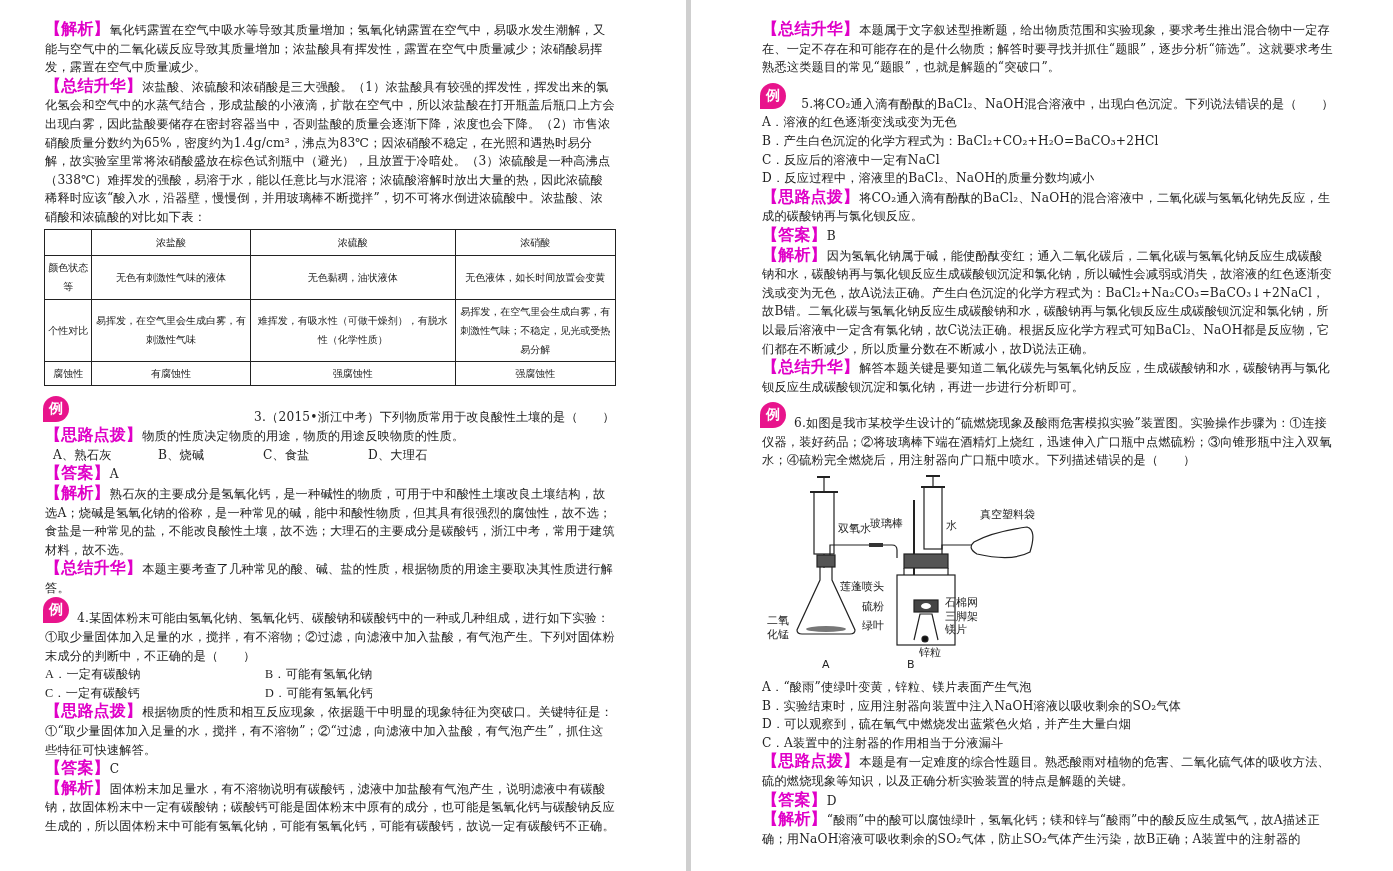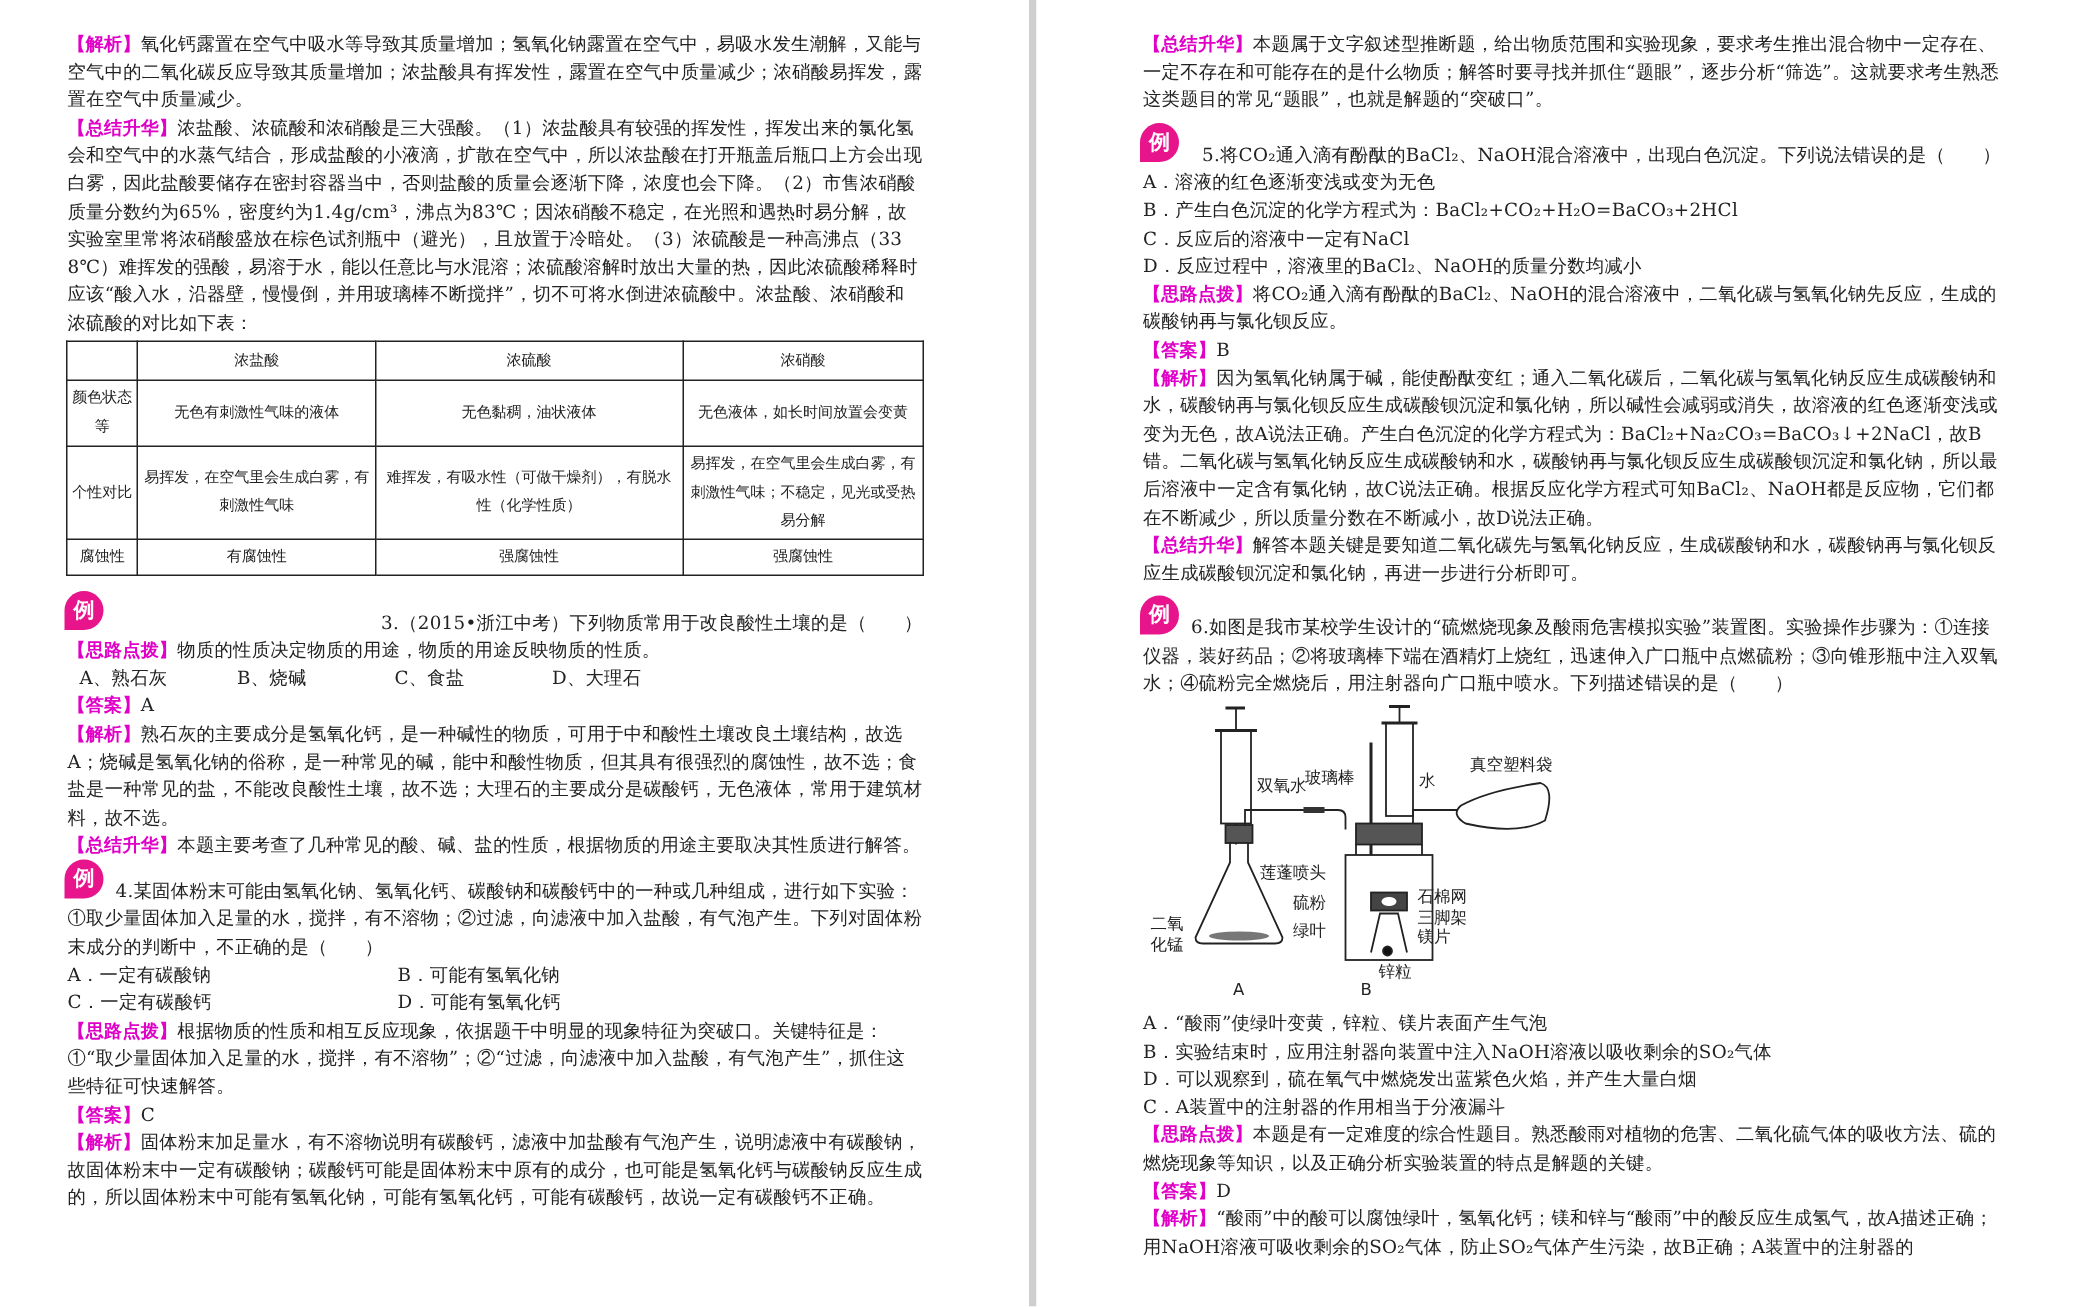--- a/index.html
+++ b/index.html
@@ -7,36 +7,36 @@
     width:1393px; height:871px; overflow:hidden; background:#ffffff;
     font-family: "DejaVu Serif", "Liberation Serif", serif;
     color:#222; position:relative;
   }
   .page { position:absolute; top:0; height:871px; background:#fff; }
   .page-left { left:0; width:686px; }
   .page-right { left:691px; width:702px; }
   .divider { position:absolute; left:686px; top:0; width:5px; height:871px; background:#cfcfcf; }
   .col { position:absolute; top:18px; }
   .p { font-size:12.2px; line-height:18.6px; margin:0; letter-spacing:0.2px; white-space:normal; word-break:break-all; }
-  .tag { color:#e000c8; font-weight:bold; font-family:"DejaVu Sans","Liberation Sans",sans-serif; font-size:12px; }
+  .tag { color:#e000c8; font-weight:bold; font-family:"DejaVu Sans","Liberation Sans",sans-serif; font-size:16px; }
   table.cmp { border-collapse:collapse; width:572px; margin:2px 0 10px -1px; font-size:10px; }
   table.cmp td { border:1px solid #222; text-align:center; vertical-align:middle; padding:2px 3px; line-height:19px; }
   .ex { position:relative; margin-top:10px; padding-top:4px; }
   .badge {
     position:absolute; left:-2px; top:-8px; width:26px; height:26px;
     background:#e8148c; color:#fff; font-weight:bold; font-size:14px;
     border-radius:50% 50% 50% 0; transform:rotate(0deg);
     display:flex; align-items:center; justify-content:center;
     font-family:"DejaVu Sans","Liberation Sans",sans-serif;
   }
   .qtitle { padding-left:32px;text-align:right; }
   .opts4 { display:flex; padding-left:8px; }
   .opts4 span { width:105px; }
   .opts2 { display:flex; }
-  .opts2 span { width:220px; }
+  .opts2 span { width:220px;font-family:Liberation Serif, serif; }
   .diagram { width:300px; height:200px; margin:2px 0 2px 0; }
 </style>
 </head>
 <body>
 
 <div class="page page-left"></div>
 <div class="divider"></div>
 <div class="page page-right"></div>
 
 <div class="col" style="left:45px;width:570px;top:20px;">
@@ -76,21 +76,21 @@
     <span class="badge">例</span>
     <p class="p qtitle">3.（2015•浙江中考）下列物质常用于改良酸性土壤的是（　　）</p>
     <p class="p"><span class="tag">【思路点拨】</span><span>物质的性质决定物质的用途，物质的用途反映物质的性质。</span></p>
     <p class="p opts4">
       <span>A、熟石灰</span>
       <span>B、烧碱</span>
       <span>C、食盐</span>
       <span>D、大理石</span>
     </p>
     <p class="p"><span class="tag">【答案】</span><span>A</span></p>
-    <p class="p"><span class="tag">【解析】</span><span>熟石灰的主要成分是氢氧化钙，是一种碱性的物质，可用于中和酸性土壤改良土壤结构，故选A；烧碱是氢氧化钠的俗称，是一种常见的碱，能中和酸性物质，但其具有很强烈的腐蚀性，故不选；食盐是一种常见的盐，不能改良酸性土壤，故不选；大理石的主要成分是碳酸钙，无色液体，常用于建筑材料，故不选。</span></p>
+    <p class="p"><span class="tag">【解析】</span><span>熟石灰的主要成分是氢氧化钙，是一种碱性的物质，可用于中和酸性土壤改良土壤结构，故选A；烧碱是氢氧化钠的俗称，是一种常见的碱，能中和酸性物质，但其具有很强烈的腐蚀性，故不选；食盐是一种常见的盐，不能改良酸性土壤，故不选；大理石的主要成分是碳酸钙，浙江中考，常用于建筑材料，故不选。</span></p>
     <p class="p"><span class="tag">【总结升华】</span><span>本题主要考查了几种常见的酸、碱、盐的性质，根据物质的用途主要取决其性质进行解答。</span></p>
   </div>
 
   <div class="ex" style="margin-top:8px">
     <span class="badge">例</span>
     <p class="p" style="text-indent:32px">4.某固体粉末可能由氢氧化钠、氢氧化钙、碳酸钠和碳酸钙中的一种或几种组成，进行如下实验：①取少量固体加入足量的水，搅拌，有不溶物；②过滤，向滤液中加入盐酸，有气泡产生。下列对固体粉末成分的判断中，不正确的是（　　）</p>
     <p class="p opts2">
       <span>A．一定有碳酸钠</span>
       <span>B．可能有氢氧化钠</span>
     </p>

